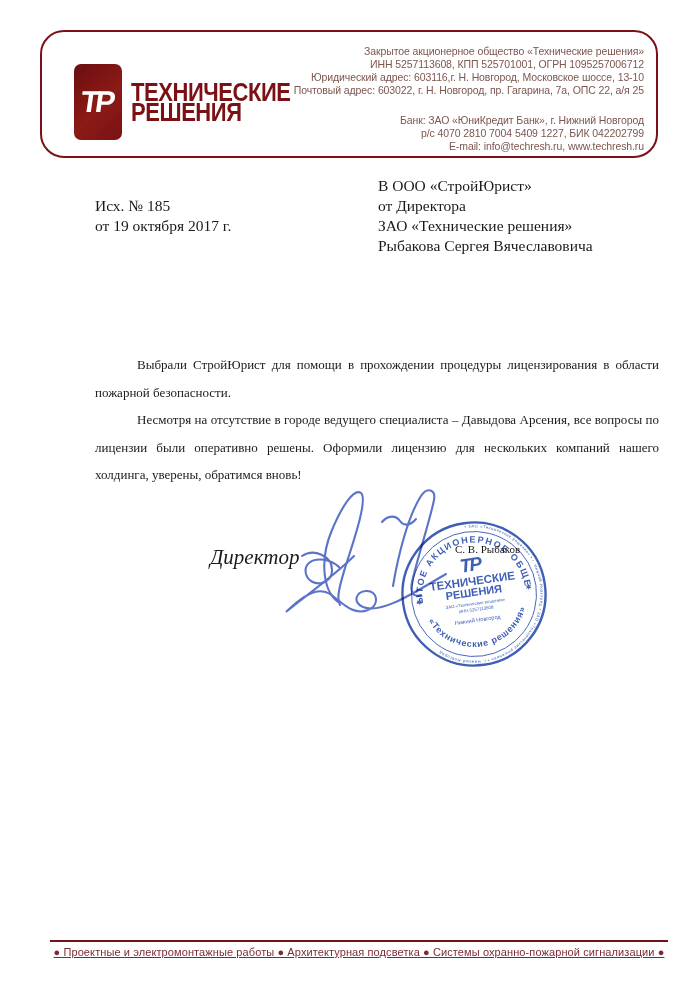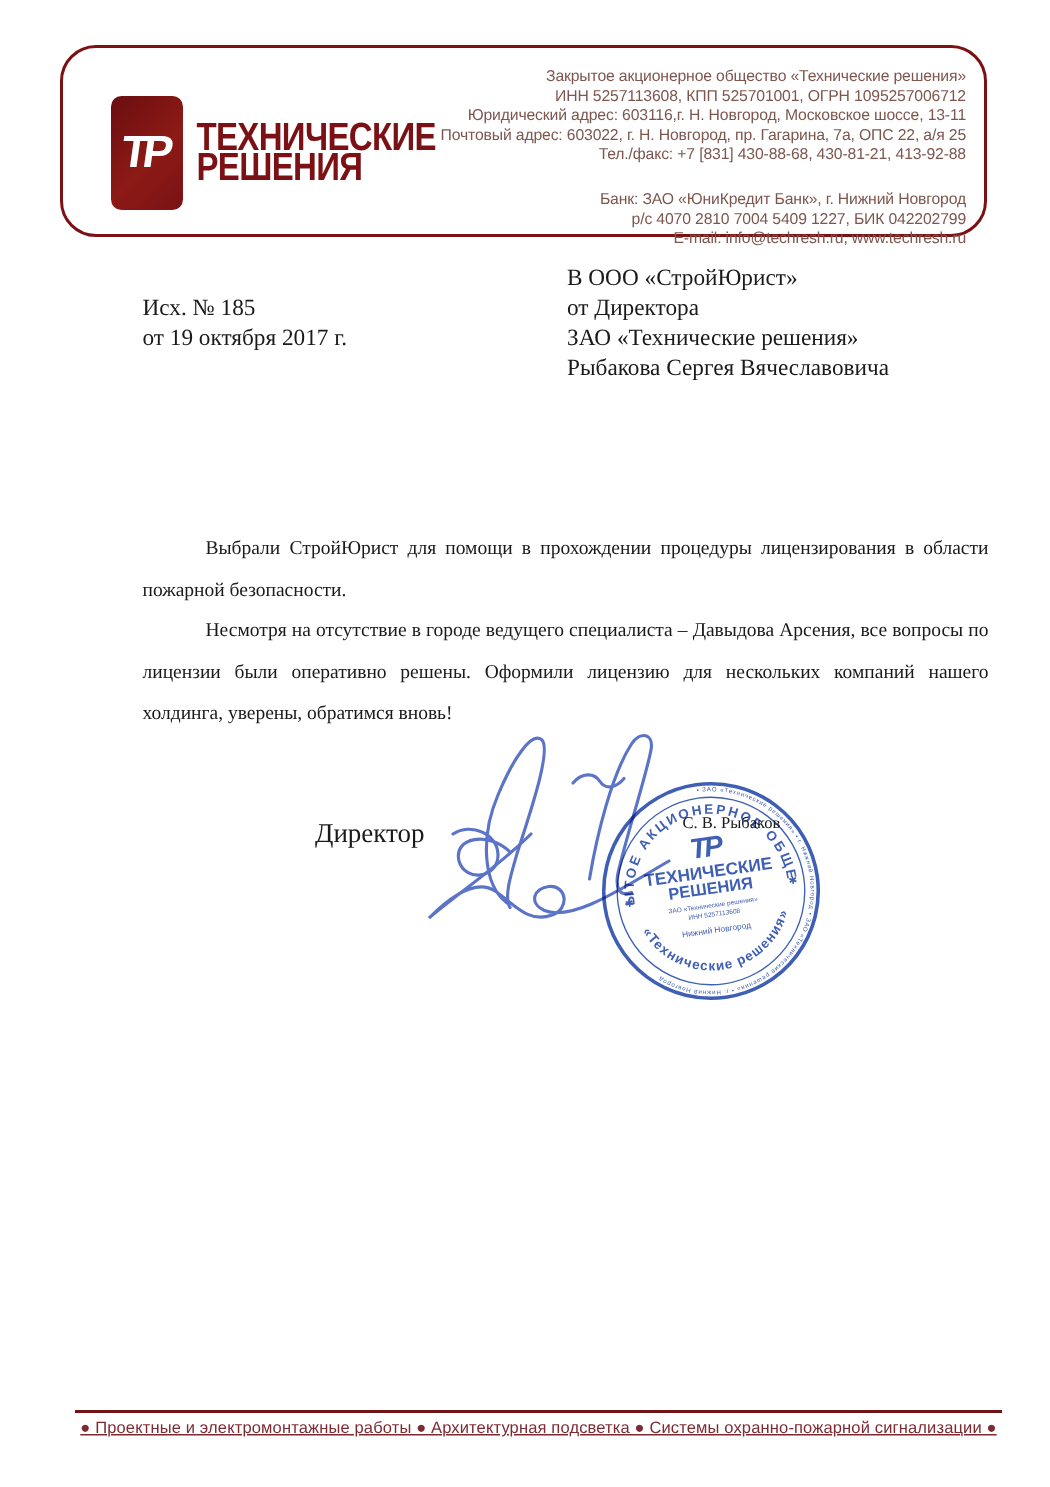--- a/index.html
+++ b/index.html
@@ -28,21 +28,21 @@
   
   .ref-block { position: absolute; left: 95px; top: 196px; font-size: 15.5px; line-height: 20px; }
   .addressee { position: absolute; left: 378px; top: 176px; font-size: 15.5px; line-height: 20px; }
 
   
   .body-text { position: absolute; left: 95px; top: 351px; width: 564px;
                font-size: 13px; line-height: 27.6px; text-align: justify; }
   .body-text p { text-indent: 42px; }
 
   
-  .sig-role { position: absolute; left: 210px; top: 545px; font-size: 18px; }
+  .sig-role { position: absolute; left: 210px; top: 545px; font-size: 21px; font-style: italic; }
   .sig-name { position: absolute; left: 455px; top: 543px; font-size: 11px; }
 
   .sig-scribble { position: absolute; left: 270px; top: 468px; width: 190px; height: 155px; }
 
   
   .stamp { position: absolute; left: 399px; top: 519px; width: 150px; height: 150px;
            mix-blend-mode: multiply; opacity: 0.92; }
 
   
   .footer-rule { position: absolute; left: 50px; top: 940px; width: 618px; height: 0;
@@ -60,23 +60,22 @@
       <span class="logo-mono">ТР</span>
     </div>
     <div class="logo-words">
       <div>ТЕХНИЧЕСКИЕ</div>
       <div>РЕШЕНИЯ</div>
     </div>
   </div>
   <div class="head-contacts">
     <div>Закрытое акционерное общество «Технические решения»</div>
     <div>ИНН 5257113608, КПП 525701001, ОГРН 1095257006712</div>
-    <div>Юридический адрес: 603116,г. Н. Новгород, Московское шоссе, 13-11</div>
+    <div>Юридический адрес: 603116,г. Н. Новгород, Московское шоссе, 13-10</div>
     <div>Почтовый адрес: 603022, г. Н. Новгород, пр. Гагарина, 7а, ОПС 22, а/я 25</div>
-    <div>Тел./факс: +7 [831] 430-88-68, 430-81-21, 413-92-88</div>
     <div class="grp2">Банк: ЗАО «ЮниКредит Банк», г. Нижний Новгород</div>
     <div>р/с 4070 2810 7004 5409 1227, БИК 042202799</div>
     <div>E-mail: info@techresh.ru,  www.techresh.ru</div>
   </div>
 </div>
 
 <div class="ref-block">
   <div>Исх. № 185</div>
   <div>от 19 октября 2017 г.</div>
 </div>

